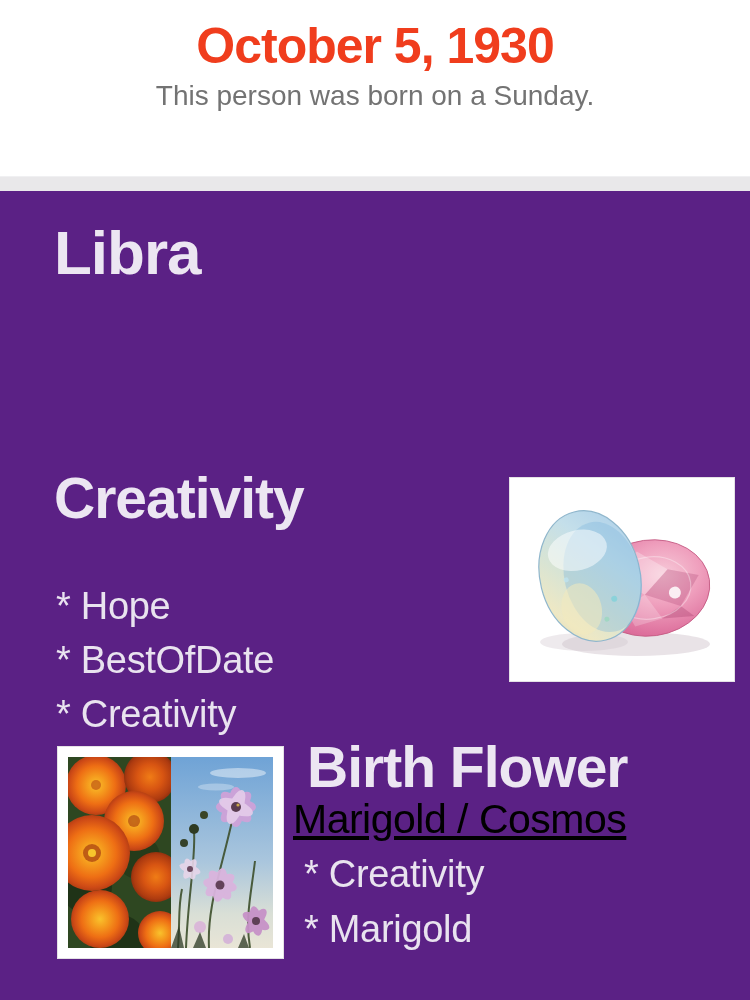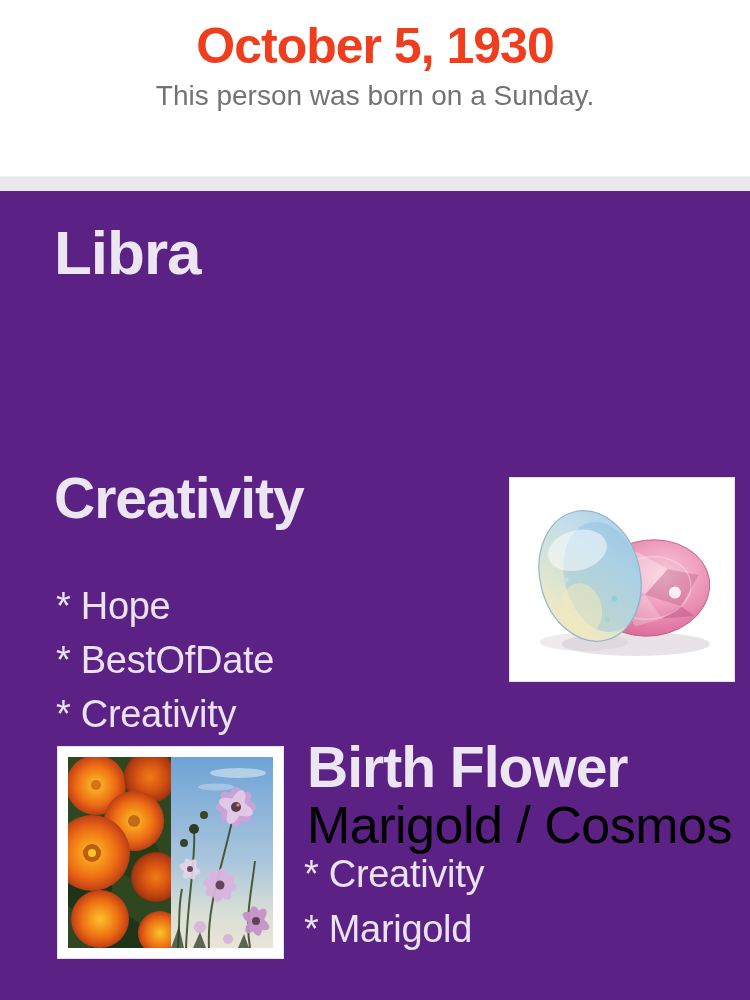--- a/index.html
+++ b/index.html
@@ -61,21 +61,21 @@
   }
   .bs-h   { left:33px; top:470px; font-size:57px; }
   .bs-sub { left:33px; top:537px; font-size:41px; letter-spacing:-0.5px; line-height:1.0; }
   .traits {
     display:flex; flex-direction:column;
     font-size:38px; letter-spacing:-0.3px; line-height:1.0;
     color:#e9e3ef;
   }
   .bs-traits { left:35px; top:587px; gap:16px; }
   .bf-h   { left:286px; top:739px; font-size:57px;text-align:center; }
-  .bf-sub { left:286px; top:799px; font-size:52px; letter-spacing:-0.5px; line-height:1.0; }
+  .bf-sub { left:272px; top:799px; font-size:41px; letter-spacing:-0.5px; line-height:1.0;text-decoration:underline; }
   .bf-traits { left:283px; top:855px; gap:17px; }
   
   .photo {
     background:#ffffff;
     box-shadow:0 0 0 1px #e4e1e5;
   }
   .gem-box {
     left:489px; top:478px;
     width:224px; height:203px;
     padding:14px;

